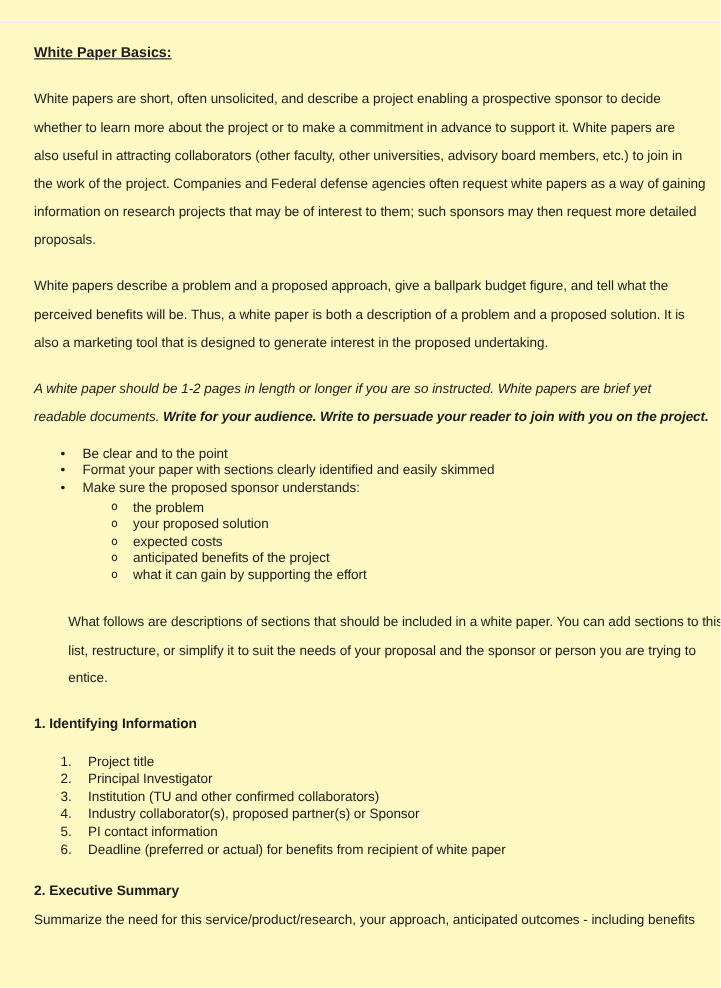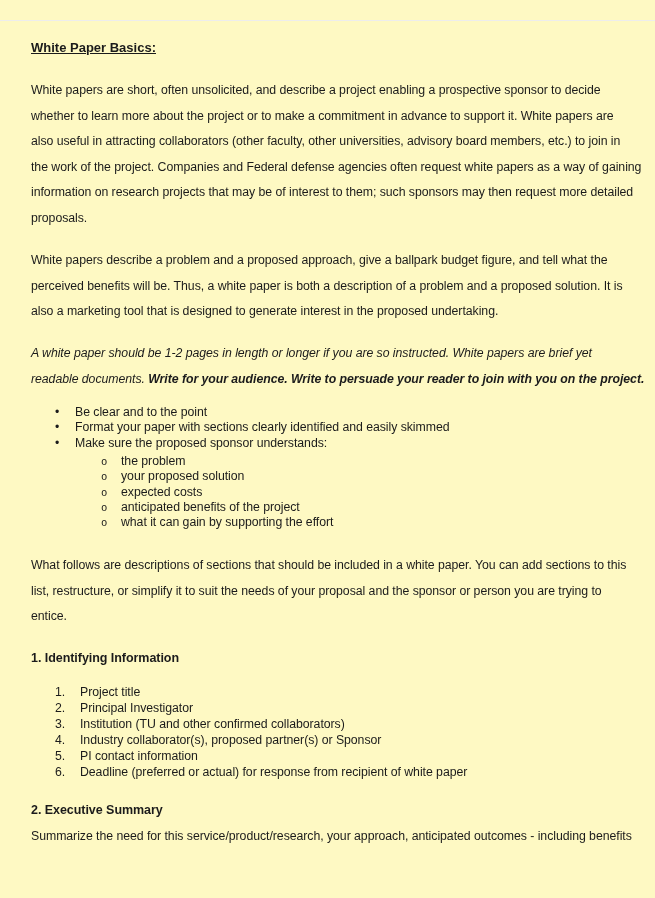--- a/index.html
+++ b/index.html
@@ -31,21 +31,21 @@
     text-decoration: underline;
   }
   .para {
     font-size: 12.3px;
     line-height: 25.6px;
     letter-spacing: -0.05px;
   }
   .p1 { top: 78px; }
   .p2 { top: 248px; }
   .p3 { top: 341px; font-style: italic; }
-  .p4 { top: 553px; }
+  .p4 { top: 553px; margin-left: 31px; }
   .b { font-weight: bold; margin-top: 14px; }
   .list { font-size: 12.3px; letter-spacing: -0.05px; }
   .ul  { top: 405px; line-height: 15.3px; }
   .ul2 { top: 454px; line-height: 15.3px; }
   .ol  { top: 684px; line-height: 16.1px; }
   .li { position: relative; padding-left: 44px; }
   .li .mk { position: absolute; left: 24px; }
   .ul2 .li { padding-left: 90px; }
   .ul2 .li .mk {
     left: 70px;
@@ -152,20 +152,20 @@
     <div class="li">
       <span class="mk">4.</span>
       <span>Industry collaborator(s), proposed partner(s) or Sponsor</span>
     </div>
     <div class="li">
       <span class="mk">5.</span>
       <span>PI contact information</span>
     </div>
     <div class="li">
       <span class="mk">6.</span>
-      <span>Deadline (preferred or actual) for response from recipient of white paper</span>
+      <span>Deadline (preferred or actual) for benefits from recipient of white paper</span>
     </div>
   </div>
 
   <div class="block heading h2">2. Executive Summary</div>
 
   <div class="block para summary">Summarize the need for this service/product/research, your approach, anticipated outcomes - including benefits</div>
 </div>
 
 </body></html>

